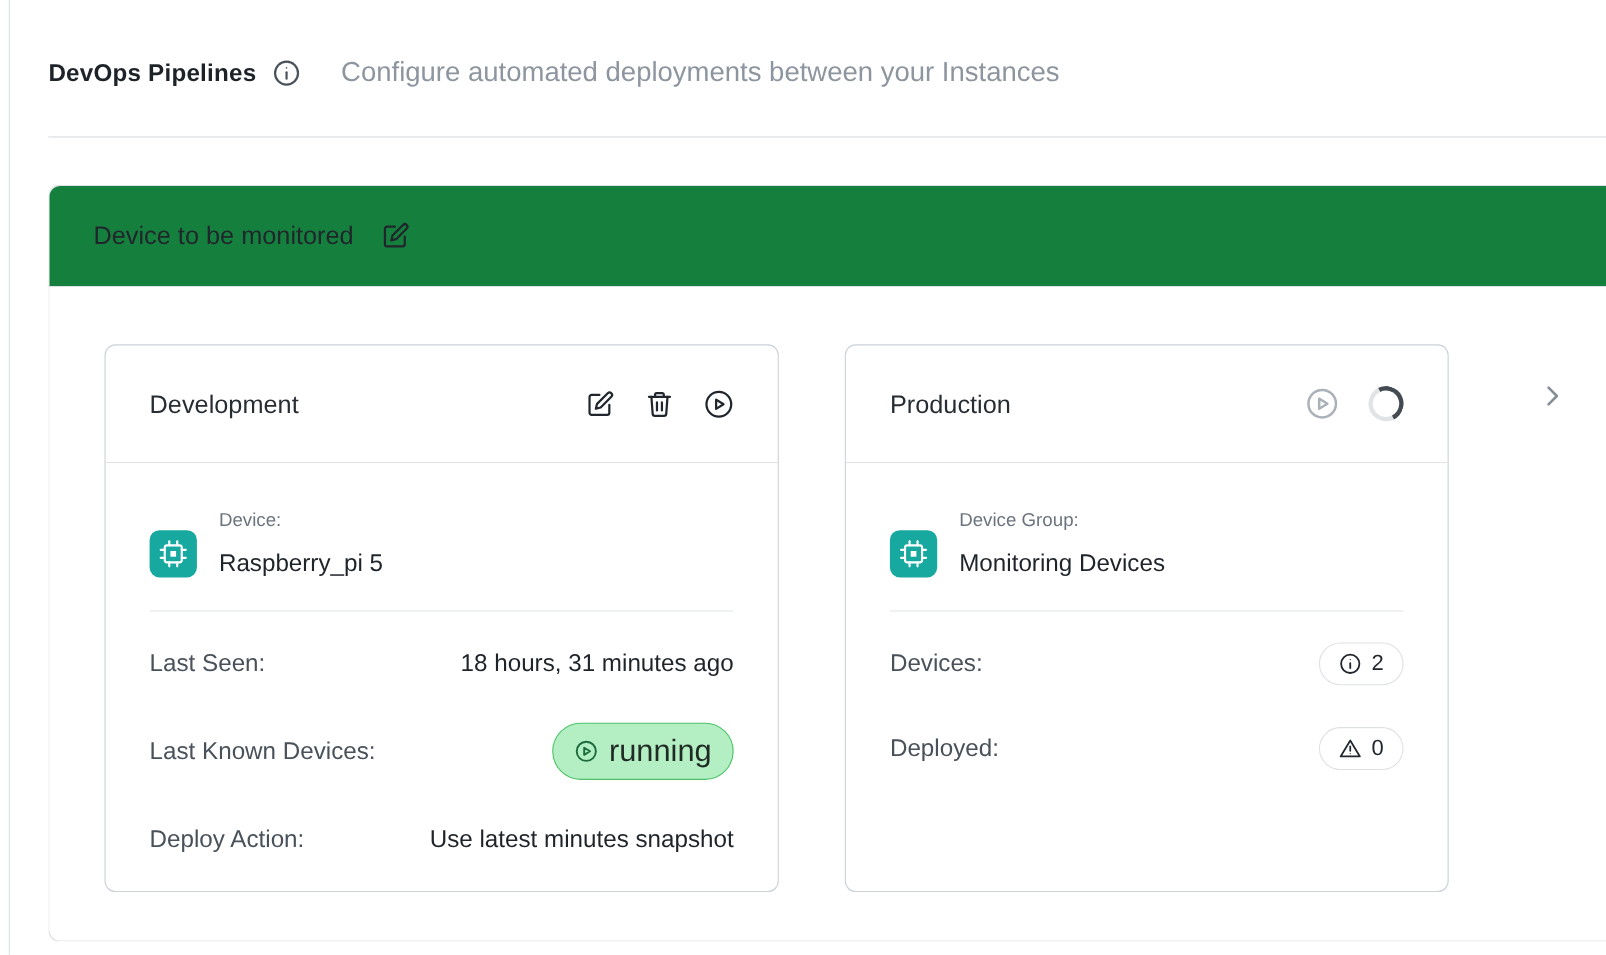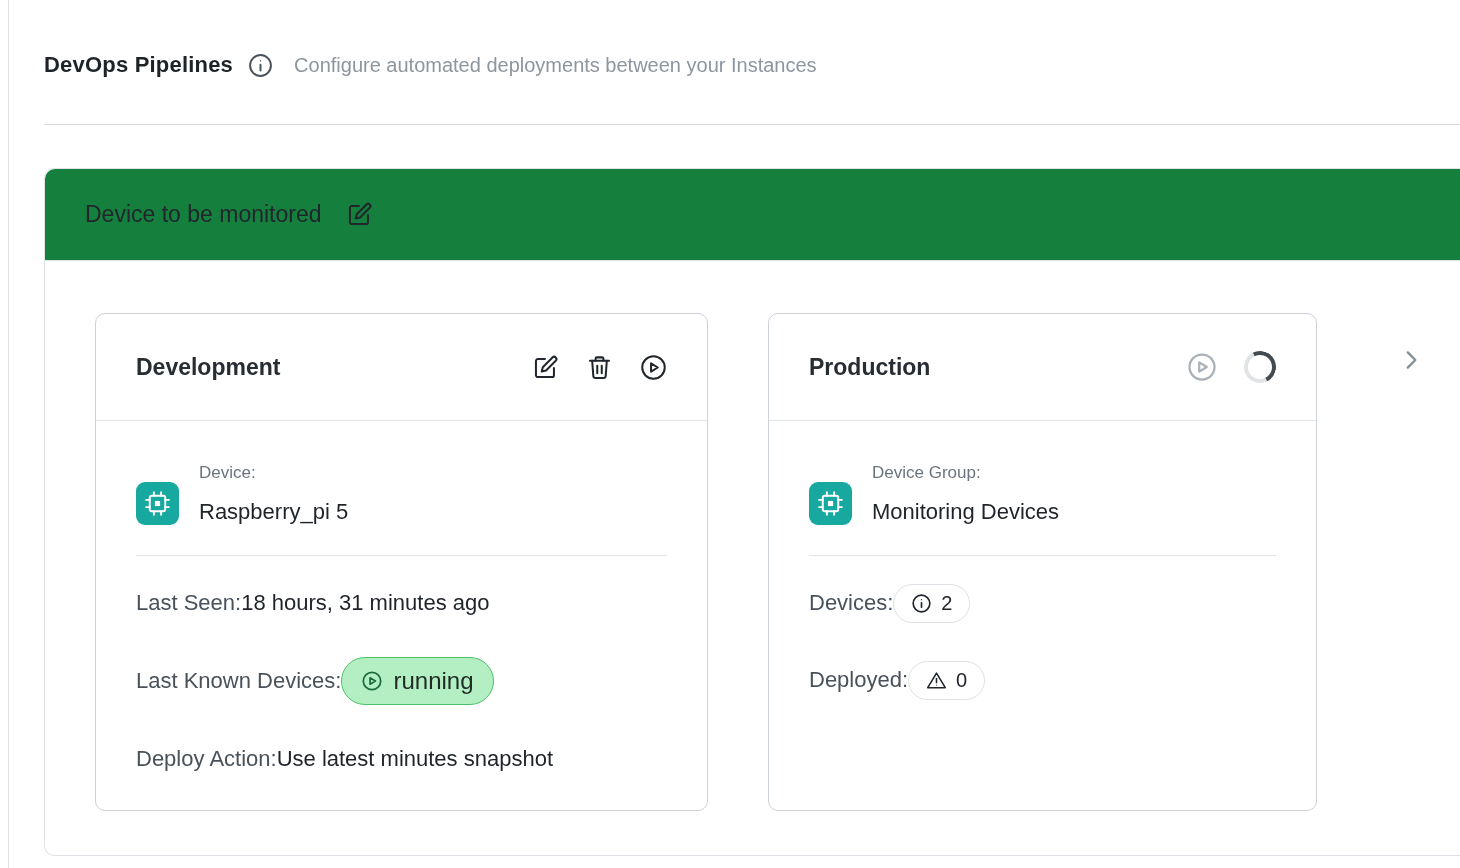--- a/index.html
+++ b/index.html
@@ -16,21 +16,21 @@
   }
 
   
   .page-header {
     position:absolute; left:44px; top:52px;
     display:flex; align-items:center; gap:15px;
   }
   .page-title { font-size:22px; font-weight:700; color:#1d2329; letter-spacing:.2px; }
   .info-icon { width:25px; height:25px; display:flex; }
   .info-icon svg { width:100%; height:100%; }
-  .page-subtitle { font-size:20px; color:#8d959f; margin-left:6px; }
+  .page-subtitle { font-size:25px; color:#8d959f; margin-left:22px; }
 
   .header-divider {
     position:absolute; left:44px; right:0; top:124px; height:1px; background:#d8dce0;
   }
 
   
   .panel {
     position:absolute; left:44px; right:0; top:168px; bottom:12px;
     border:1px solid #dee2e6; border-right:none;
     border-radius:10px 0 0 10px;
@@ -51,50 +51,50 @@
     position:absolute; top:52px; height:498px;
     background:#fff; border:1px solid #ccd2d8; border-radius:10px;
   }
   .card-dev  { left:50px;  width:613px; }
   .card-prod { left:723px; width:549px; }
 
   .card-header {
     height:107px; border-bottom:1px solid #e0e4e7;
     display:flex; align-items:center; padding:0 40px;
   }
-  .card-title { font-size:23px; font-weight:700; color:#272d33; flex:1; }
+  .card-title { font-size:23px; font-weight:400; color:#272d33; flex:1; }
   .card-actions { display:flex; align-items:center; gap:27px; }
   .icon-btn { background:none; border:none; cursor:pointer; display:flex; padding:0; }
   .icon-btn svg { width:27px; height:27px; }
 
   .card-body { padding:42px 40px 0; }
 
   .entity-row { display:flex; gap:20px; align-items:flex-end; }
   .chip-badge {
     width:43px; height:43px; border-radius:9px; background:#17a89f;
     display:flex; align-items:center; justify-content:center; flex:none;
   }
   .chip-badge svg { width:31px; height:31px; }
   .entity-label { display:block; font-size:17px; color:#6b747e; margin-bottom:5px; }
   .entity-name  { font-size:22px; color:#1f242a;margin-top:16px; }
 
   .body-divider { height:1px; background:#e2e6e9; margin:30px 0 24px; }
 
   .kv-row {
-    display:flex; align-items:center;
+    display:flex; justify-content:space-between; align-items:center;
     min-height:46px; margin-bottom:31px;
   }
   .kv-label { font-size:22px; color:#49515a; }
   .kv-value { font-size:22px; color:#1f242a; }
 
   
   .status-badge {
     display:inline-flex; align-items:center; gap:10px;
     background:#b4efc3; border:1px solid #4cc268; border-radius:999px;
-    padding:9px 19px; font-size:24px; color:#1f2b24;
+    padding:9px 19px; font-size:28px; color:#1f2b24;
   }
   .status-badge svg { width:22px; height:22px; }
 
   
   .count-pill {
     display:inline-flex; align-items:center; gap:9px;
     border:1px solid #dde1e5; border-radius:999px; background:#fff;
     padding:7px 17px; font-size:20px; color:#21262c;
   }
   .count-pill svg { width:21px; height:21px; }

